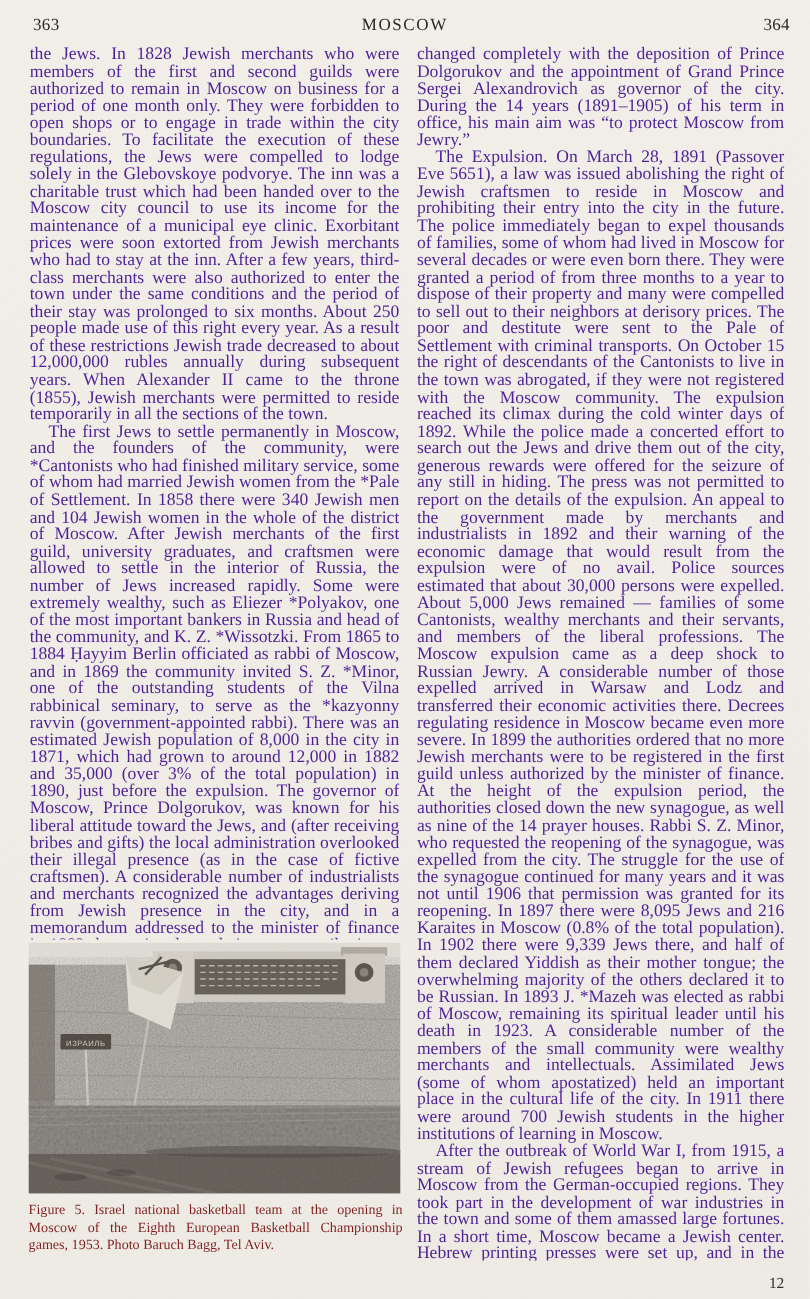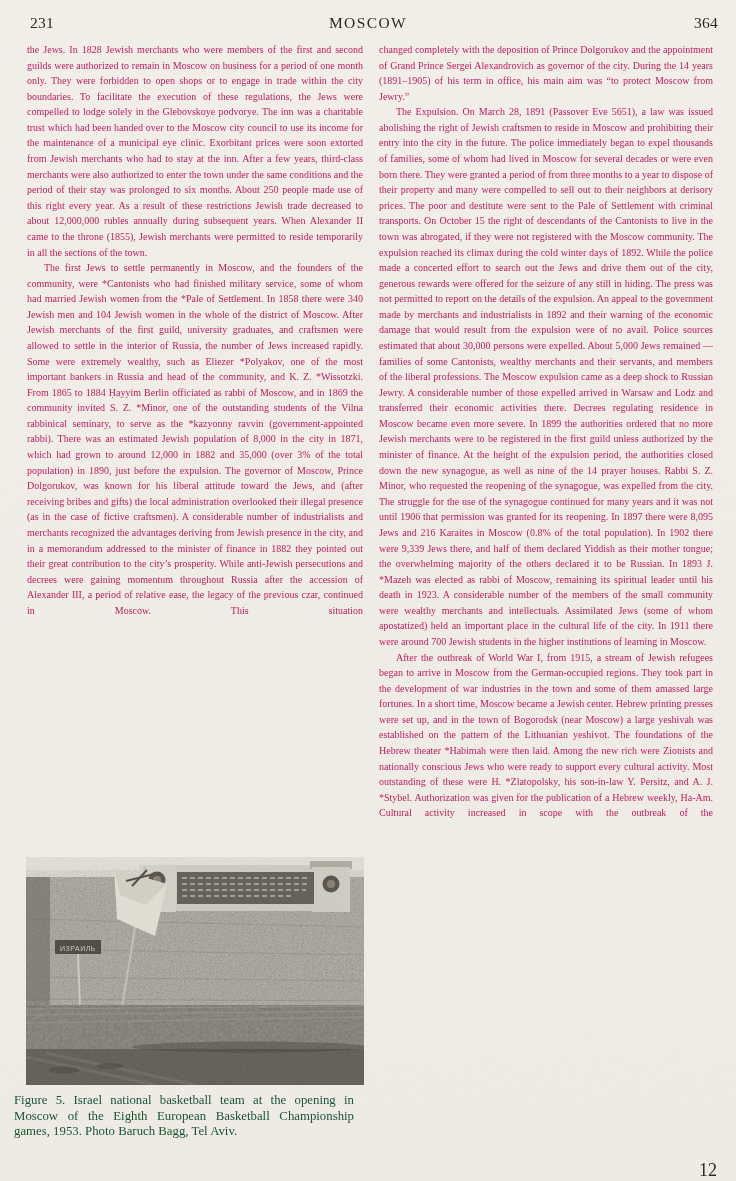--- a/index.html
+++ b/index.html
@@ -12,48 +12,48 @@
   }
   .page-header-num{position:absolute;top:14px;font-size:15.5px;letter-spacing:.3px;}
   .num-left{left:30px;}
   .num-right{left:694px;}
   .running-head{
     position:absolute;top:14px;left:0;width:736px;text-align:center;
     font-size:15.5px;letter-spacing:1.4px;
   }
   .col{
     position:absolute;top:42px;overflow:hidden;
-    font-size:10px;line-height:15.58px;text-align:justify;
-    color:#be185d;
+    font-size:16px;line-height:15.58px;text-align:justify;
+    color:#4c1d95;
   }
   .col-left{left:27px;width:336px;height:812px;}
   .col-right{left:379px;width:334px;height:1104px;}
   .para{margin:0;}
   .para.indent{text-indent:17px;}
   .para.cont{text-align-last:justify;}
   .b{font-weight:normal;}
   .i{}
   .photo-wrap{
     position:absolute;left:26px;top:857px;width:338px;height:228px;
     background:#e9e6df;
   }
   .photo-wrap svg{display:block;filter:blur(.25px) contrast(.98);}
   .caption{
-    position:absolute;left:14px;top:1093px;width:340px;
-    font-size:12.8px;line-height:15.6px;text-align:justify;color:#14532d;
+    position:absolute;left:26px;top:1093px;width:340px;
+    font-size:12.8px;line-height:15.6px;text-align:justify;color:#7f1d1d;
   }
   .signature-mark{
-    position:absolute;left:699px;top:1160px;font-size:18px;color:#2a2823;
+    position:absolute;left:699px;top:1160px;font-size:14px;color:#2a2823;
   }
   .scan-noise{position:absolute;left:0;top:0;pointer-events:none;opacity:.05;}
 </style>
 </head>
 <body>
 
-<span class="page-header-num num-left">231</span>
+<span class="page-header-num num-left">363</span>
 <div class="running-head">MOSCOW</div>
 <span class="page-header-num num-right">364</span>
 
 <div class="col col-left" id="col-left">
     <p class="para"><span>the Jews. In 1828 Jewish merchants who were members of the first and second guilds were authorized to remain in Moscow on business for a period of one month only. They were forbidden to open shops or to engage in trade within the city boundaries. To facilitate the execution of these regulations, the Jews were compelled to lodge solely in the Glebovskoye podvorye. The inn was a charitable trust which had been handed over to the Moscow city council to use its income for the maintenance of a municipal eye clinic. Exorbitant prices were soon extorted from Jewish merchants who had to stay at the inn. After a few years, third-class merchants were also authorized to enter the town under the same conditions and the period of their stay was prolonged to six months. About 250 people made use of this right every year. As a result of these restrictions Jewish trade decreased to about 12,000,000 rubles annually during subsequent years. When Alexander II came to the throne (1855), Jewish merchants were permitted to reside temporarily in all the sections of the town.</span></p>
     <p class="para indent cont"><span>The first Jews to settle permanently in Moscow, and the founders of the community, were *Cantonists who had finished military service, some of whom had married Jewish women from the *Pale of Settlement. In 1858 there were 340 Jewish men and 104 Jewish women in the whole of the district of Moscow. After Jewish merchants of the first guild, university graduates, and craftsmen were allowed to settle in the interior of Russia, the number of Jews increased rapidly. Some were extremely wealthy, such as Eliezer *Polyakov, one of the most important bankers in Russia and head of the community, and K. Z. *Wissotzki. From 1865 to 1884 Ḥayyim Berlin officiated as rabbi of Moscow, and in 1869 the community invited S. Z. *Minor, one of the outstanding students of the Vilna rabbinical seminary, to serve as the *</span><span class="i">kazyonny ravvin</span><span> (government-appointed rabbi). There was an estimated Jewish population of 8,000 in the city in 1871, which had grown to around 12,000 in 1882 and 35,000 (over 3% of the total population) in 1890, just before the expulsion. The governor of Moscow, Prince Dolgorukov, was known for his liberal attitude toward the Jews, and (after receiving bribes and gifts) the local administration overlooked their illegal presence (as in the case of fictive craftsmen). A considerable number of industrialists and merchants recognized the advantages deriving from Jewish presence in the city, and in a memorandum addressed to the minister of finance in 1882 they pointed out their great contribution to the city’s prosperity. While anti-Jewish persecutions and decrees were gaining momentum throughout Russia after the accession of Alexander III, a period of relative ease, the legacy of the previous czar, continued in Moscow. This situation</span></p>
   </div>
 <div class="col col-right" id="col-right">
     <p class="para"><span>changed completely with the deposition of Prince Dolgorukov and the appointment of Grand Prince Sergei Alexandrovich as governor of the city. During the 14 years (1891–1905) of his term in office, his main aim was “to protect Moscow from Jewry.”</span></p>
     <p class="para indent"><span class="b">The Expulsion.</span><span> On March 28, 1891 (Passover Eve 5651), a law was issued abolishing the right of Jewish craftsmen to reside in Moscow and prohibiting their entry into the city in the future. The police immediately began to expel thousands of families, some of whom had lived in Moscow for several decades or were even born there. They were granted a period of from three months to a year to dispose of their property and many were compelled to sell out to their neighbors at derisory prices. The poor and destitute were sent to the Pale of Settlement with criminal transports. On October 15 the right of descendants of the Cantonists to live in the town was abrogated, if they were not registered with the Moscow community. The expulsion reached its climax during the cold winter days of 1892. While the police made a concerted effort to search out the Jews and drive them out of the city, generous rewards were offered for the seizure of any still in hiding. The press was not permitted to report on the details of the expulsion. An appeal to the government made by merchants and industrialists in 1892 and their warning of the economic damage that would result from the expulsion were of no avail. Police sources estimated that about 30,000 persons were expelled. About 5,000 Jews remained — families of some Cantonists, wealthy merchants and their servants, and members of the liberal professions. The Moscow expulsion came as a deep shock to Russian Jewry. A considerable number of those expelled arrived in Warsaw and Lodz and transferred their economic activities there. Decrees regulating residence in Moscow became even more severe. In 1899 the authorities ordered that no more Jewish merchants were to be registered in the first guild unless authorized by the minister of finance. At the height of the expulsion period, the authorities closed down the new synagogue, as well as nine of the 14 prayer houses. Rabbi S. Z. Minor, who requested the reopening of the synagogue, was expelled from the city. The struggle for the use of the synagogue continued for many years and it was not until 1906 that permission was granted for its reopening. In 1897 there were 8,095 Jews and 216 Karaites in Moscow (0.8% of the total population). In 1902 there were 9,339 Jews there, and half of them declared Yiddish as their mother tongue; the overwhelming majority of the others declared it to be Russian. In 1893 J. *Mazeh was elected as rabbi of Moscow, remaining its spiritual leader until his death in 1923. A considerable number of the members of the small community were wealthy merchants and intellectuals. Assimilated Jews (some of whom apostatized) held an important place in the cultural life of the city. In 1911 there were around 700 Jewish students in the higher institutions of learning in Moscow.</span></p>

